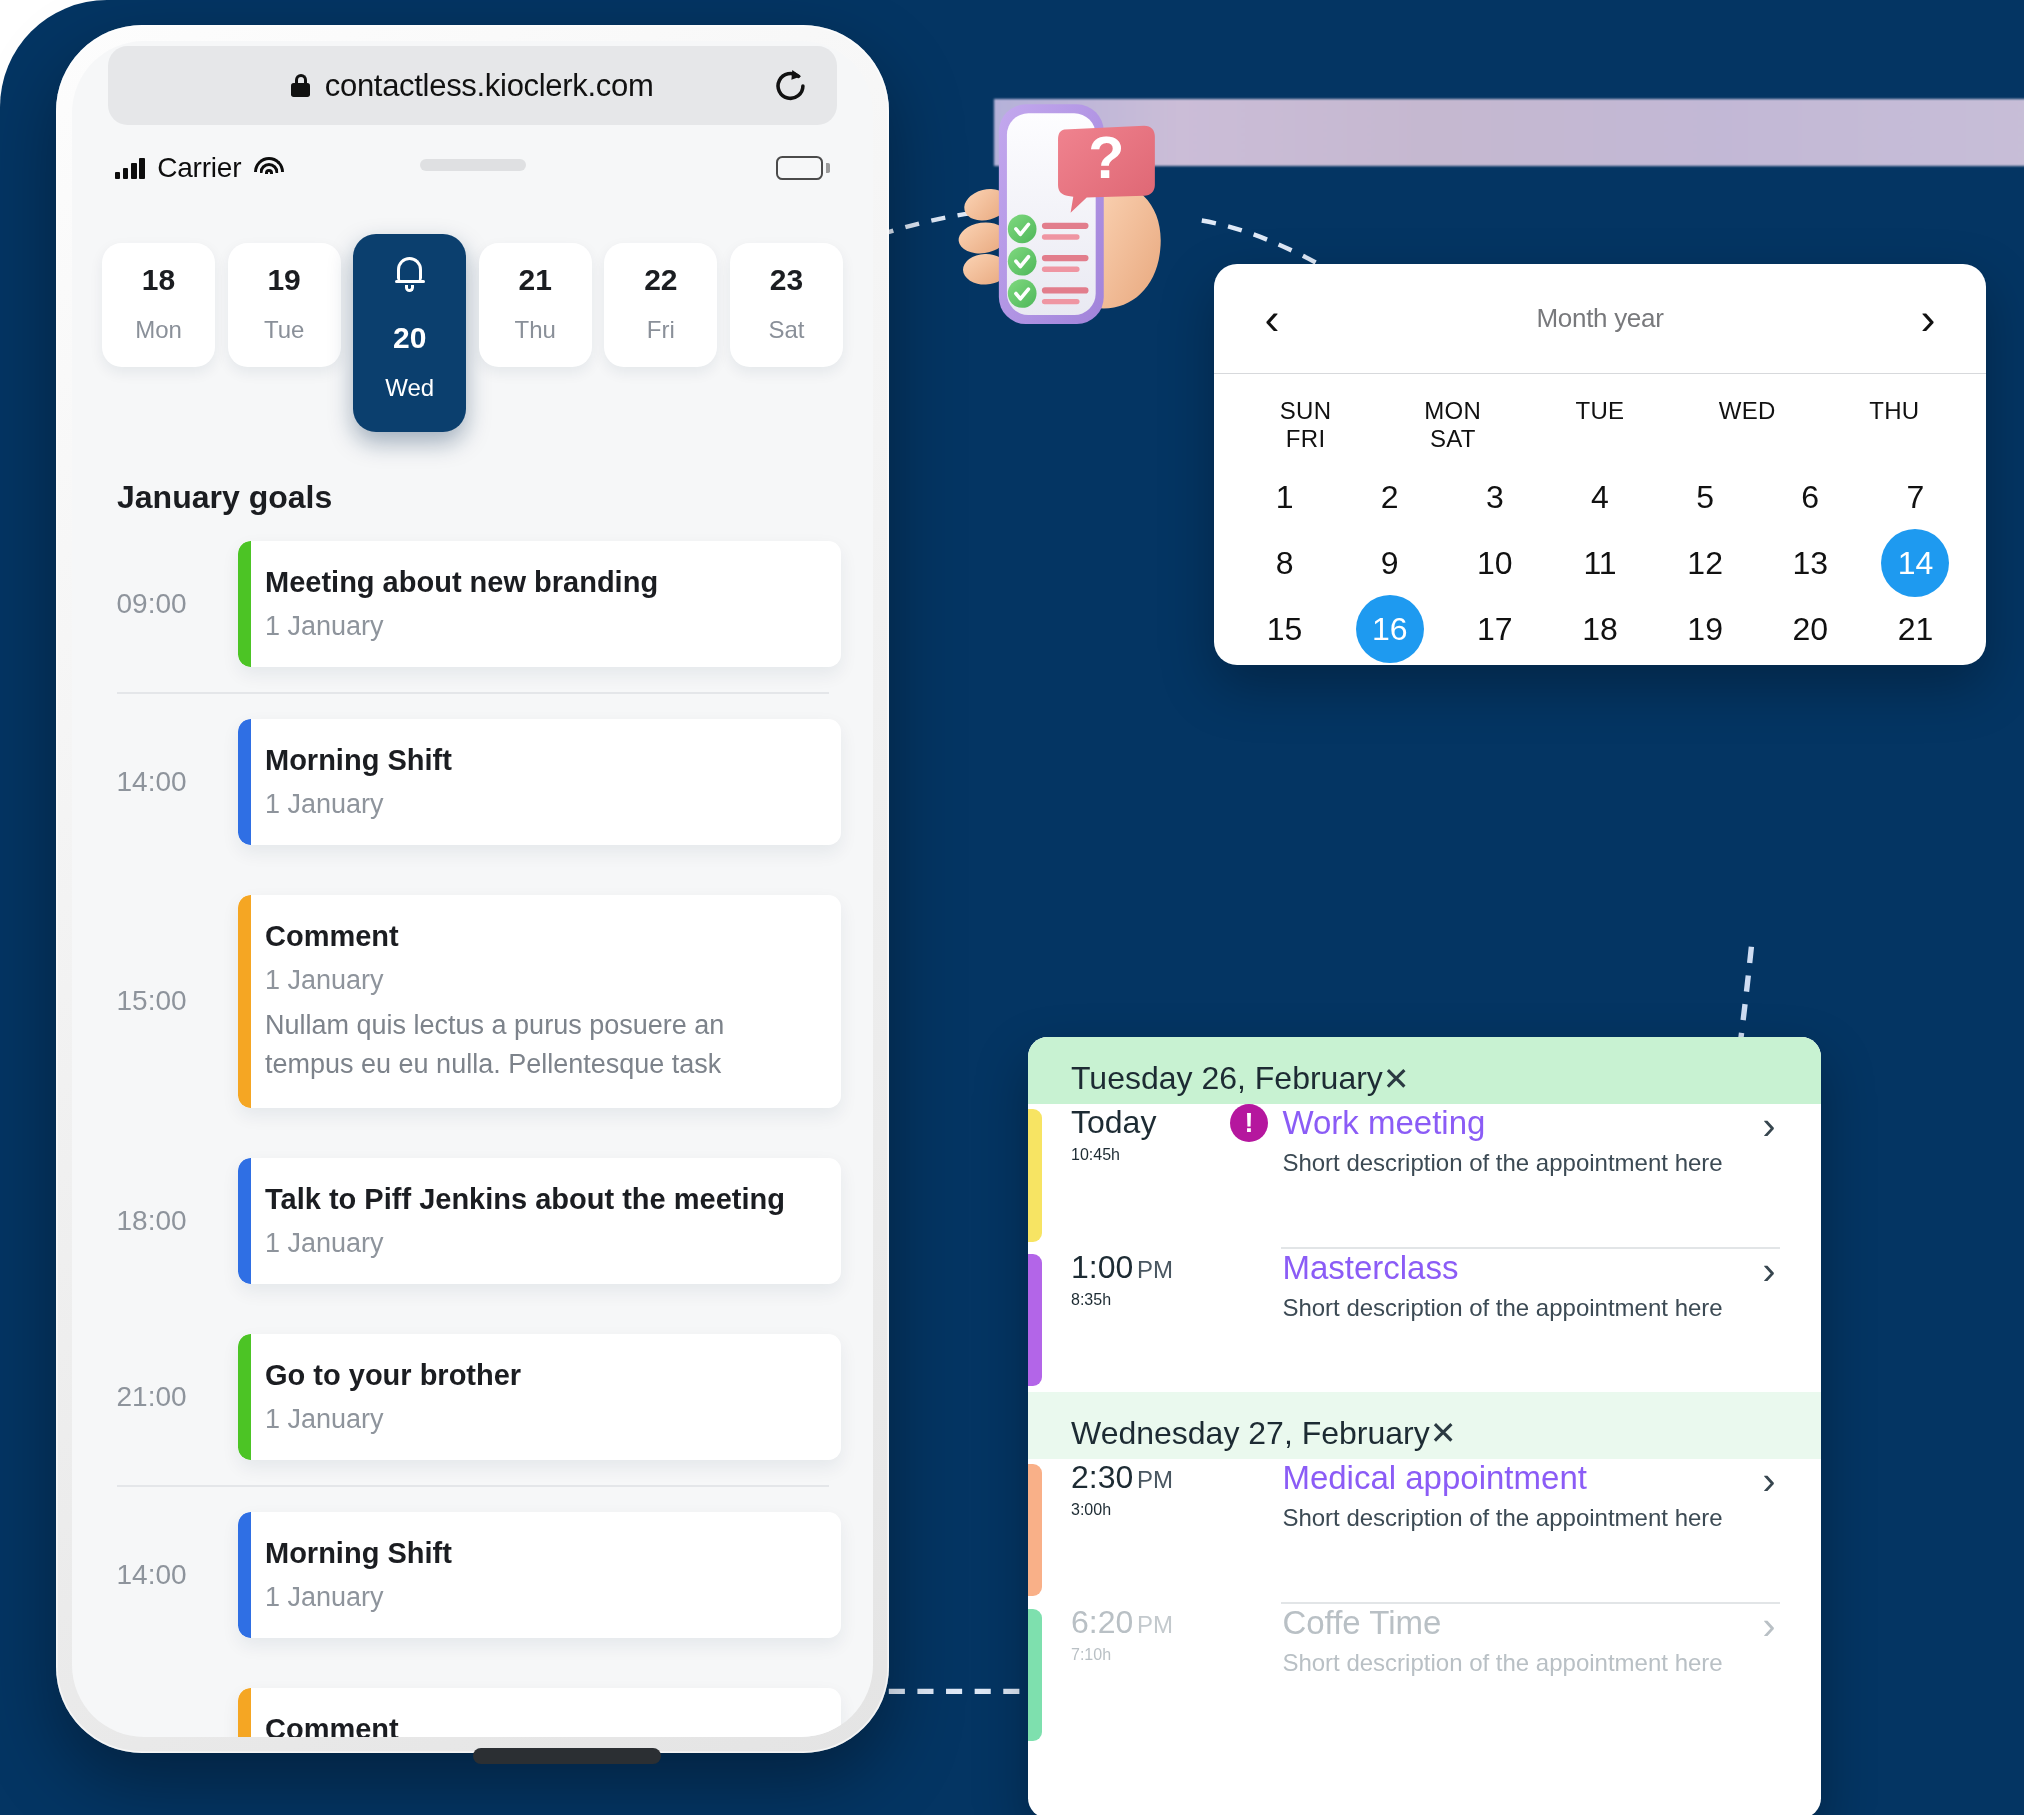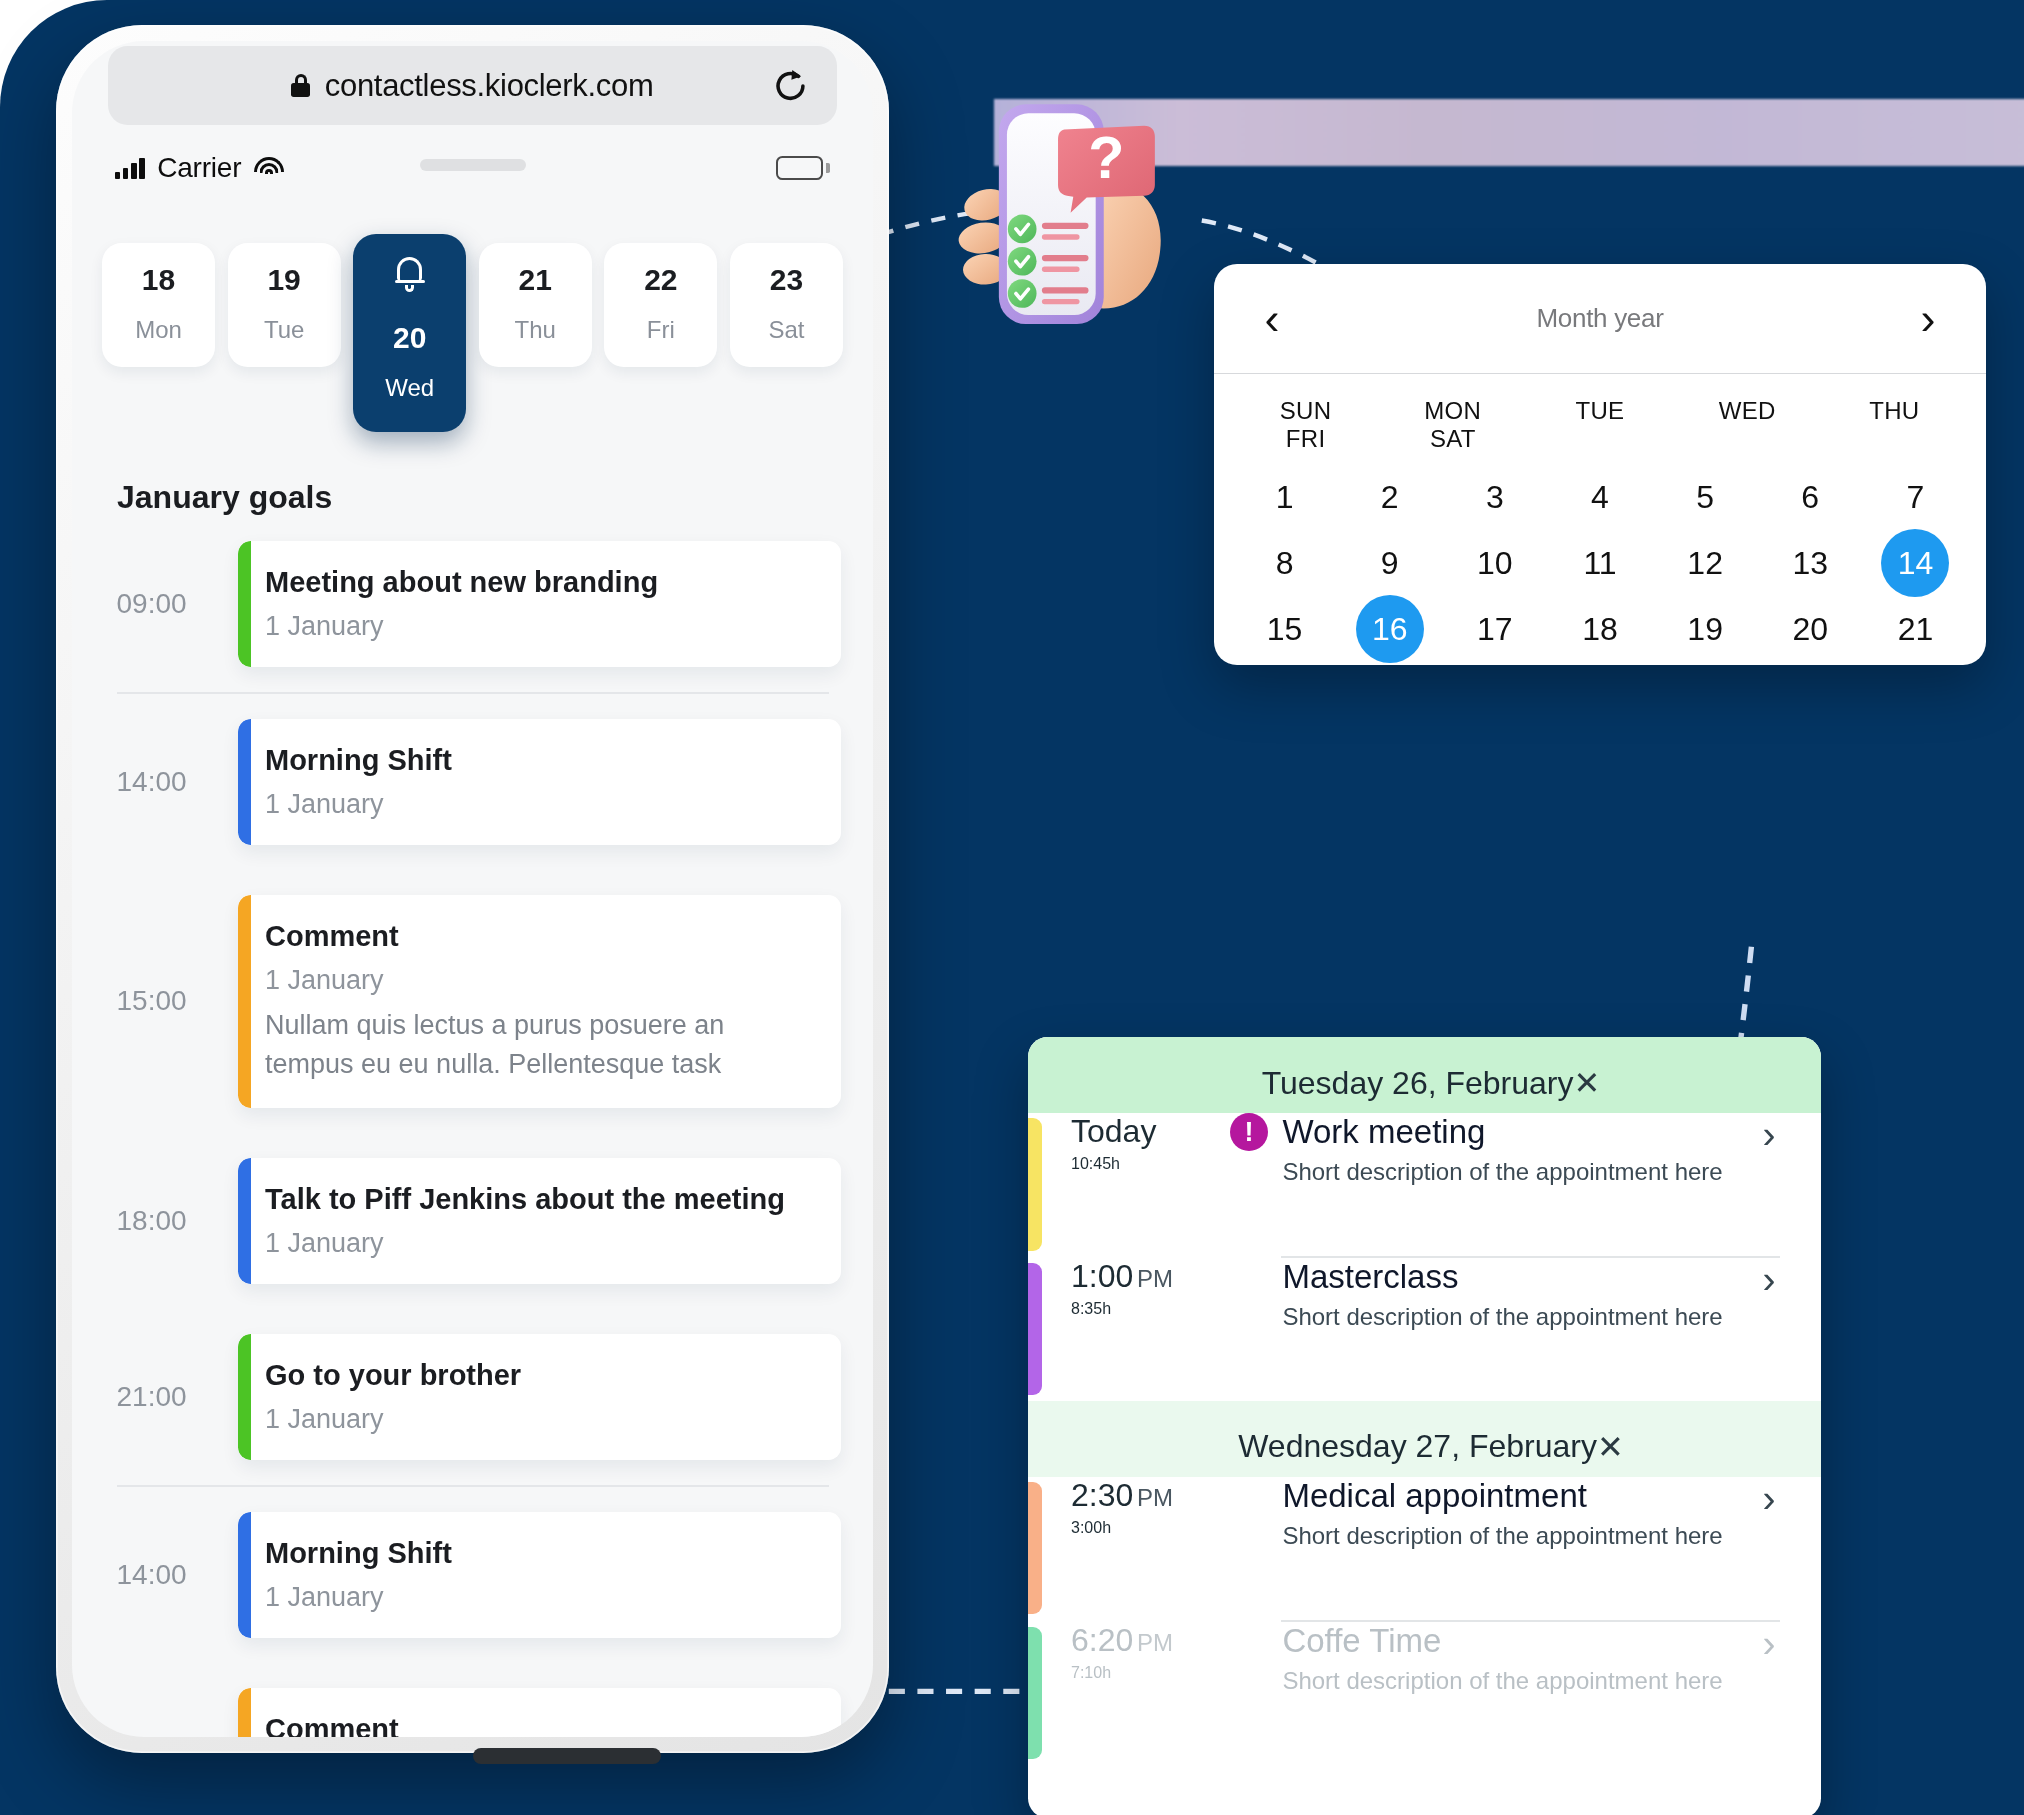--- a/index.html
+++ b/index.html
@@ -243,22 +243,22 @@
   
   #appointments {
     position:absolute; left:1028px; top:1037px;
     width: 793px; height: 781px;
     background:#fff;
     border-radius: 19.7px;
     box-shadow: 0 23px 54px rgba(0,0,0,0.3);
     overflow:hidden;
   }
   .appt-day-head {
-    height: 76px;
-    display:flex; align-items:center; justify-content:center;
+    height: 67px;
+    display:flex; align-items:center; justify-content:flex-start;
     padding: 16px 30px 0 43px;
   }
   .appt-day-head .d-label { font-size:32px; color:#1d2b33; }
   .appt-day-head .d-close { font-size:32px; color:#2b3a42; line-height:1; }
   .appt-row {
     display:flex; align-items:flex-start;
     padding: 0 25px 0 0;
     position:relative;
     min-height: 143px;
   }
@@ -276,21 +276,21 @@
   .appt-alert {
     flex: 0 0 56px; display:flex; align-items:center; justify-content:center;
   }
   .appt-alert .dot {
     width:38px;height:38px;border-radius:50%;
     background: var(--alert,#b5179e);
     color:#fff;font-size:27px;font-weight:700;
     display:flex;align-items:center;justify-content:center;
   }
   .appt-body { flex: 1 1 auto; padding-left: 5.4px;}
-  .appt-body .a-title { font-size:33px; color:#0f172a; line-height:1.15;}
+  .appt-body .a-title { font-size:33px; color:#8b5cf6; line-height:1.15;}
   .appt-body .a-desc { font-size:24px; color:#3c4a54; margin-top:7.2px;}
   .appt-chevron { flex:0 0 54px; text-align:center; font-size:39px; color:#37464f; }
   .appt-sep { height:1.8px; background:#e2e5e7; margin: 0 41px 0 253px; }
   .appt-row.faded .appt-time .big,
   .appt-row.faded .appt-time .dur,
   .appt-row.faded .appt-body .a-title,
   .appt-row.faded .appt-body .a-desc,
   .appt-row.faded .appt-chevron { color:#b9c0c5; }
   .appt-row.faded .appt-time .big .ampm { color:#c3c9cd; }
 </style>

